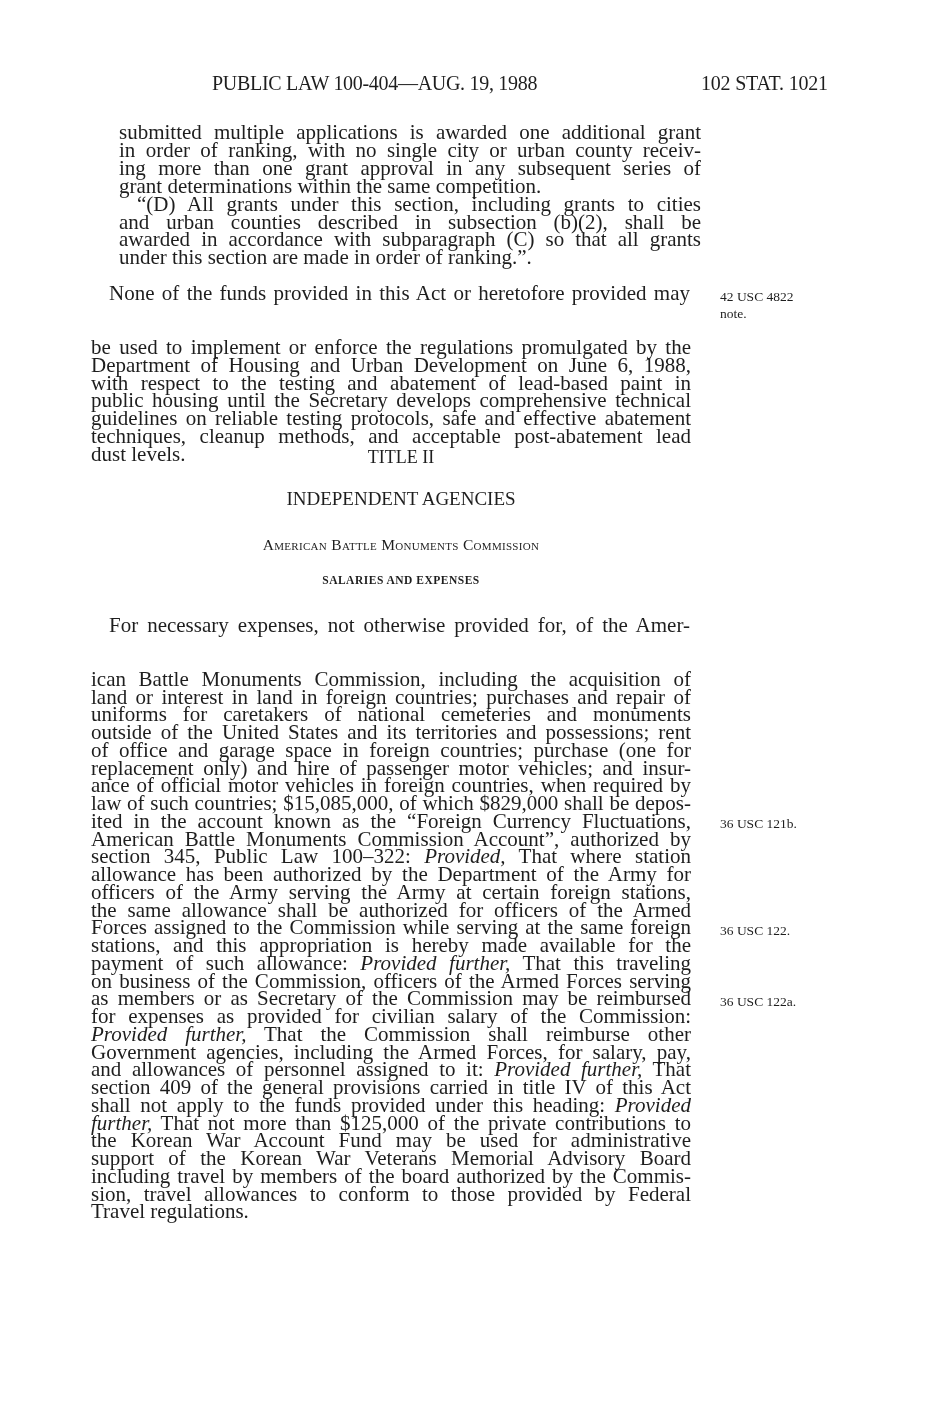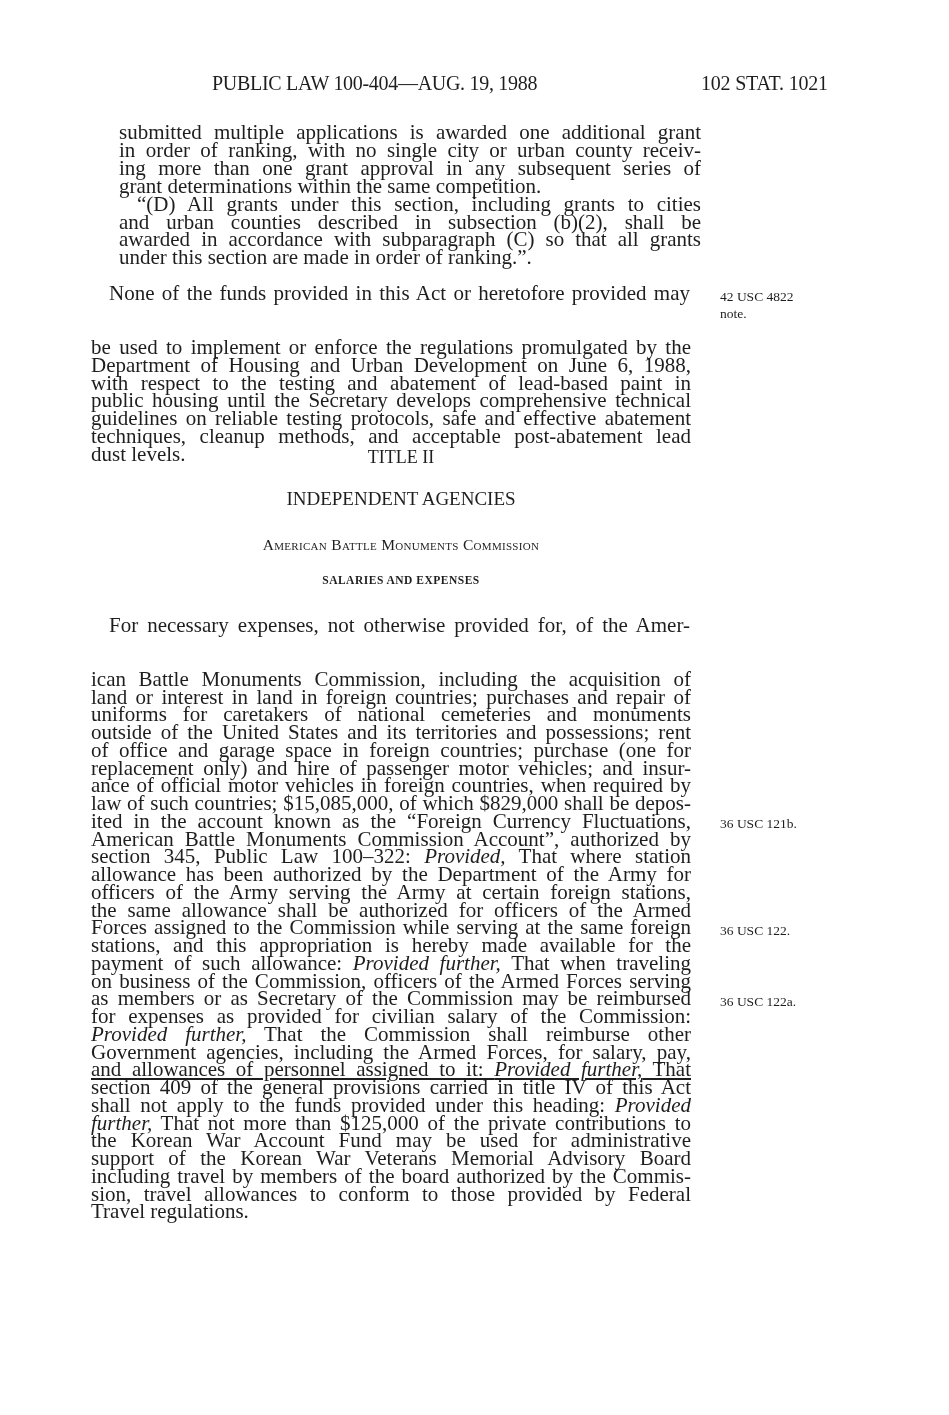--- a/index.html
+++ b/index.html
@@ -97,27 +97,27 @@
     <div class="line just col-m" style="top: 741.25px;"><span>ance of official motor vehicles in foreign countries, when required by</span></div>
     <div class="line just col-m" style="top: 759px;"><span>law of such countries; $15,085,000, of which $829,000 shall be depos-</span></div>
     <div class="line just col-m" style="top: 776.75px;"><span>ited in the account known as the “Foreign Currency Fluctuations,</span></div>
     <div class="line just col-m" style="top: 794.5px;"><span>American Battle Monuments Commission Account”, authorized by</span></div>
     <div class="line just col-m" style="top: 812.25px;"><span>section 345, Public Law 100–322: </span><span class="it">Provided,</span><span> That where station</span></div>
     <div class="line just col-m" style="top: 830px;"><span>allowance has been authorized by the Department of the Army for</span></div>
     <div class="line just col-m" style="top: 847.75px;"><span>officers of the Army serving the Army at certain foreign stations,</span></div>
     <div class="line just col-m" style="top: 865.5px;"><span>the same allowance shall be authorized for officers of the Armed</span></div>
     <div class="line just col-m" style="top: 883.25px;"><span>Forces assigned to the Commission while serving at the same foreign</span></div>
     <div class="line just col-m" style="top: 901px;"><span>stations, and this appropriation is hereby made available for the</span></div>
-    <div class="line just col-m" style="top: 918.75px;"><span>payment of such allowance: </span><span class="it">Provided further,</span><span> That when traveling</span></div>
+    <div class="line just col-m" style="top: 918.75px;"><span>payment of such allowance: </span><span class="it">Provided further,</span><span> That this traveling</span></div>
     <div class="line just col-m" style="top: 936.5px;"><span>on business of the Commission, officers of the Armed Forces serving</span></div>
     <div class="line just col-m" style="top: 954.25px;"><span>as members or as Secretary of the Commission may be reimbursed</span></div>
     <div class="line just col-m" style="top: 972px;"><span>for expenses as provided for civilian salary of the Commission:</span></div>
     <div class="line just col-m" style="top: 989.75px;"><span class="it">Provided further,</span><span> That the Commission shall reimburse other</span></div>
     <div class="line just col-m" style="top: 1007.5px;"><span>Government agencies, including the Armed Forces, for salary, pay,</span></div>
-    <div class="line just col-m" style="top: 1025.25px; text-decoration: underline;"><span>and allowances of personnel assigned to it: </span><span class="it">Provided further,</span><span> That</span></div>
+    <div class="line just col-m" style="top: 1025.25px;"><span>and allowances of personnel assigned to it: </span><span class="it">Provided further,</span><span> That</span></div>
     <div class="line just col-m" style="top: 1043px;"><span>section 409 of the general provisions carried in title IV of this Act</span></div>
     <div class="line just col-m" style="top: 1060.75px;"><span>shall not apply to the funds provided under this heading: </span><span class="it">Provided</span></div>
     <div class="line just col-m" style="top: 1078.5px;"><span class="it">further,</span><span> That not more than $125,000 of the private contributions to</span></div>
     <div class="line just col-m" style="top: 1096.25px;"><span>the Korean War Account Fund may be used for administrative</span></div>
     <div class="line just col-m" style="top: 1114px;"><span>support of the Korean War Veterans Memorial Advisory Board</span></div>
     <div class="line just col-m" style="top: 1131.75px;"><span>including travel by members of the board authorized by the Commis-</span></div>
     <div class="line just col-m" style="top: 1149.5px;"><span>sion, travel allowances to conform to those provided by Federal</span></div>
     <div class="line col-m" style="top: 1167.25px;"><span>Travel regulations.</span></div>
   </div>
 <div id="block4-notes">

